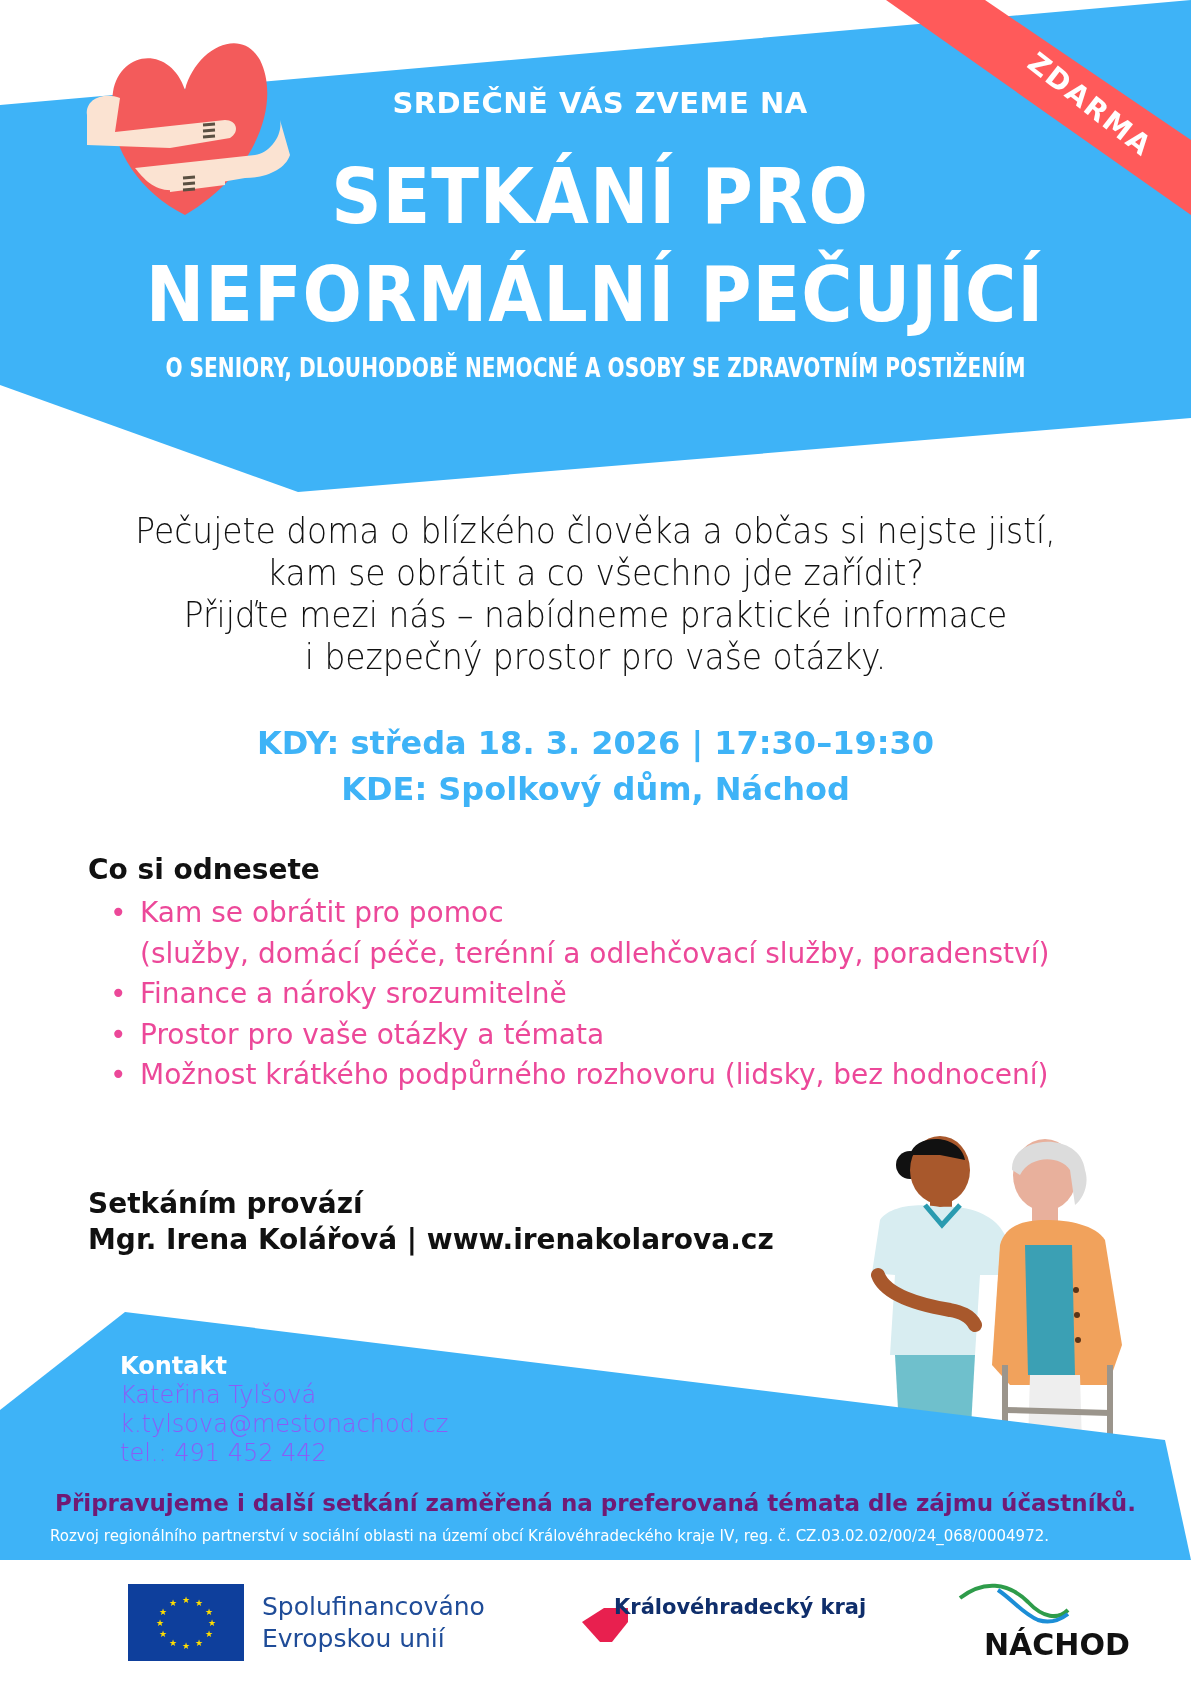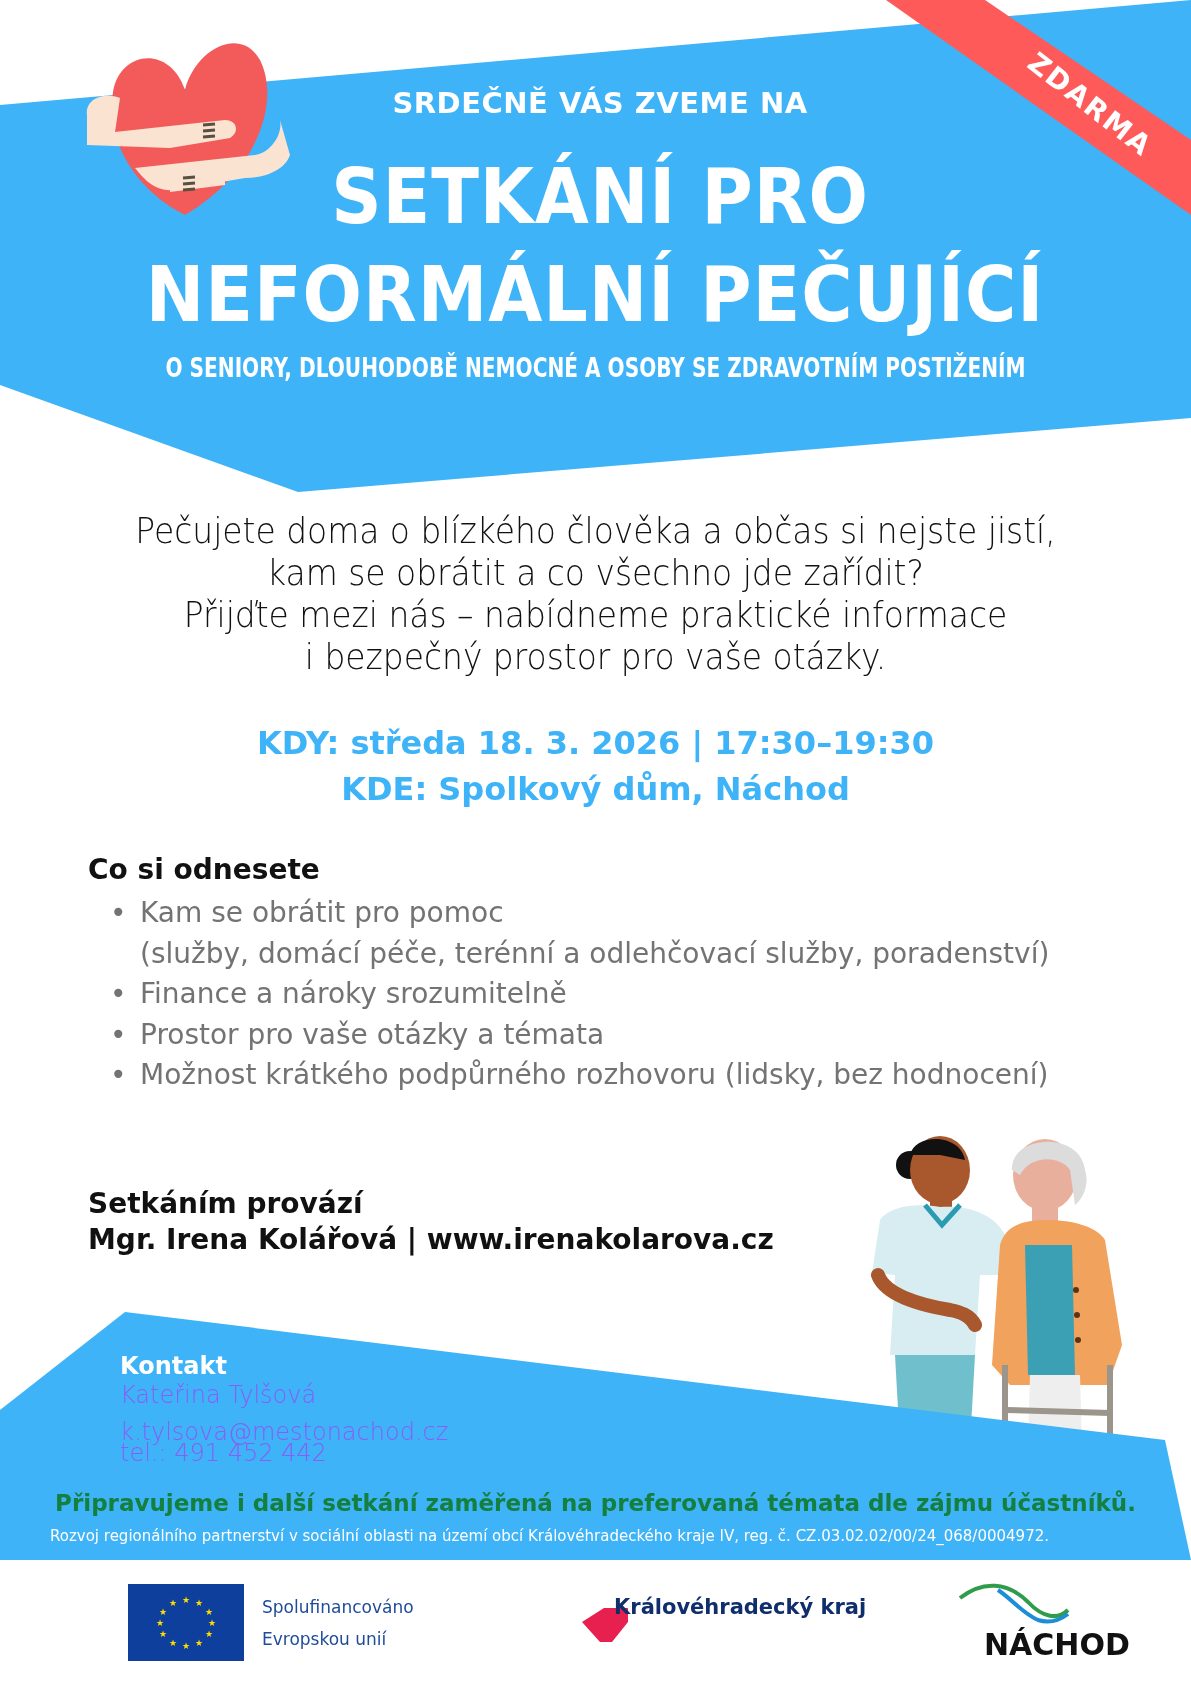--- a/index.html
+++ b/index.html
@@ -38,46 +38,46 @@
   #intro div { transform: scaleX(0.94); transform-origin: center; }
 
   #when, #where { width: 1191px; left: 0; text-align: center; color: #3eb3f7;
     font-weight: 700; font-size: 32px; font-family: "DejaVu Sans", sans-serif; }
   #when { top: 724px; }
   #where { top: 770px; }
 
   #benefits-heading { left: 88px; top: 853px; font-size: 28px; font-weight: 700; color: #111;
     font-family: "DejaVu Sans", sans-serif; }
   #benefits { left: 110px; top: 893px; width: 1040px; list-style: none;
-    font-size: 28px; line-height: 40.5px; color: #737373; font-family: "DejaVu Sans", sans-serif; }
+    font-size: 28px; line-height: 40.5px; color: #ec4899; font-family: "DejaVu Sans", sans-serif; }
   #benefits li { position: relative; padding-left: 30px; }
   #benefits li::before { content: "\2022"; position: absolute; left: 0; top: 0; }
   #benefits .sub { display: block; }
 
   #guide-heading { left: 88px; top: 1187px; font-size: 28px; font-weight: 700; color: #111; font-family: "DejaVu Sans", sans-serif; }
   #guide-line { left: 88px; top: 1223px; font-size: 28px; font-weight: 700; color: #111; font-family: "DejaVu Sans", sans-serif; }
 
   #illustration { left: 860px; top: 1125px; width: 320px; height: 330px; }
 
   #footer-shape { left: 0; top: 1290px; width: 1191px; height: 270px; }
 
   #contact-heading { left: 120px; top: 1352px; font-size: 24px; font-weight: 700; color: #fff; font-family: "DejaVu Sans", sans-serif; }
   .contact-line { left: 120px; font-size: 24px; color: #8b5cf6; font-family: "DejaVu Sans", sans-serif; font-weight: 300; }
   #contact-name { top: 1381px; }
-  #contact-email { top: 1410px; margin-top: 8px; }
+  #contact-email { top: 1410px; }
   #contact-phone { top: 1439px; }
 
-  #next-meetings { left: 0; width: 1191px; top: 1490px; text-align: center; color: #15803d;
+  #next-meetings { left: 0; width: 1191px; top: 1490px; text-align: center; color: #701a75;
     font-size: 23px; font-weight: 700; font-family: "DejaVu Sans", sans-serif; }
   #project-note { left: 0; width: 1099px; top: 1527px; text-align: center; color: #fff;
     font-size: 15px; font-family: "DejaVu Sans", sans-serif; }
 
   #logos { left: 0; top: 1560px; width: 1191px; height: 125px; background: #fff; }
   #eu-flag { left: 128px; top: 1584px; width: 116px; height: 77px; background: #0e3f9c; }
-  #eu-text { left: 262px; top: 1591px; color: #1f4c98; font-size: 17px; line-height: 32px; font-family: "DejaVu Sans", sans-serif; }
+  #eu-text { left: 262px; top: 1591px; color: #1f4c98; font-size: 25px; line-height: 32px; font-family: "DejaVu Sans", sans-serif; }
   #kraj-mark { left: 580px; top: 1604px; width: 52px; height: 40px; }
   #kraj-text { left: 614px; top: 1595px; color: #0f2e6b; font-size: 21px; font-weight: 700; font-family: "DejaVu Sans", sans-serif; }
   #nachod-wave { left: 958px; top: 1580px; width: 112px; height: 48px; }
   #nachod-text { left: 960px; top: 1627px; color: #111; font-size: 30px; font-weight: 700; font-family: "DejaVu Sans", sans-serif; margin-left: 24px; }
 </style>
 </head>
 <body>
 
 <svg id="hdr-shape" class="abs" viewBox="0 0 1191 500">
   <polygon points="0,105 1191,0 1191,418 298,492 0,385" fill="#3eb3f7"></polygon>

